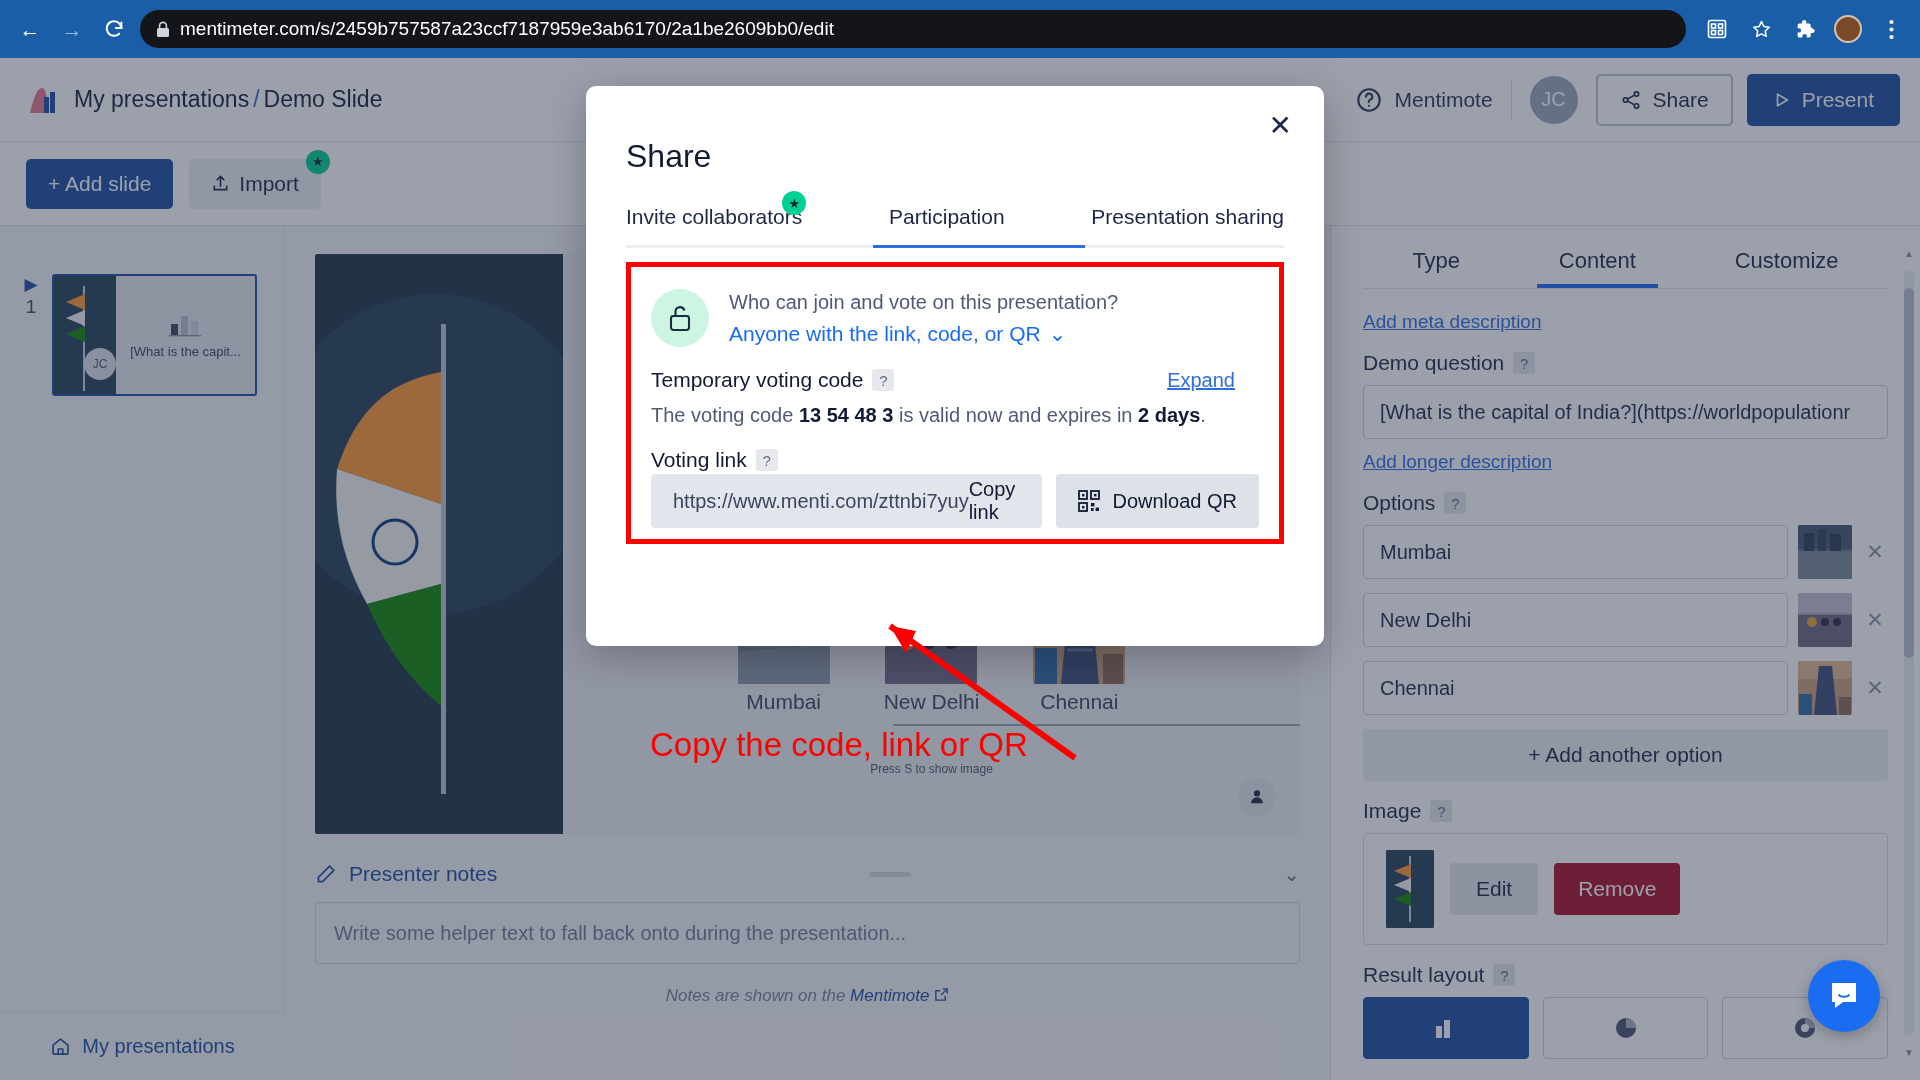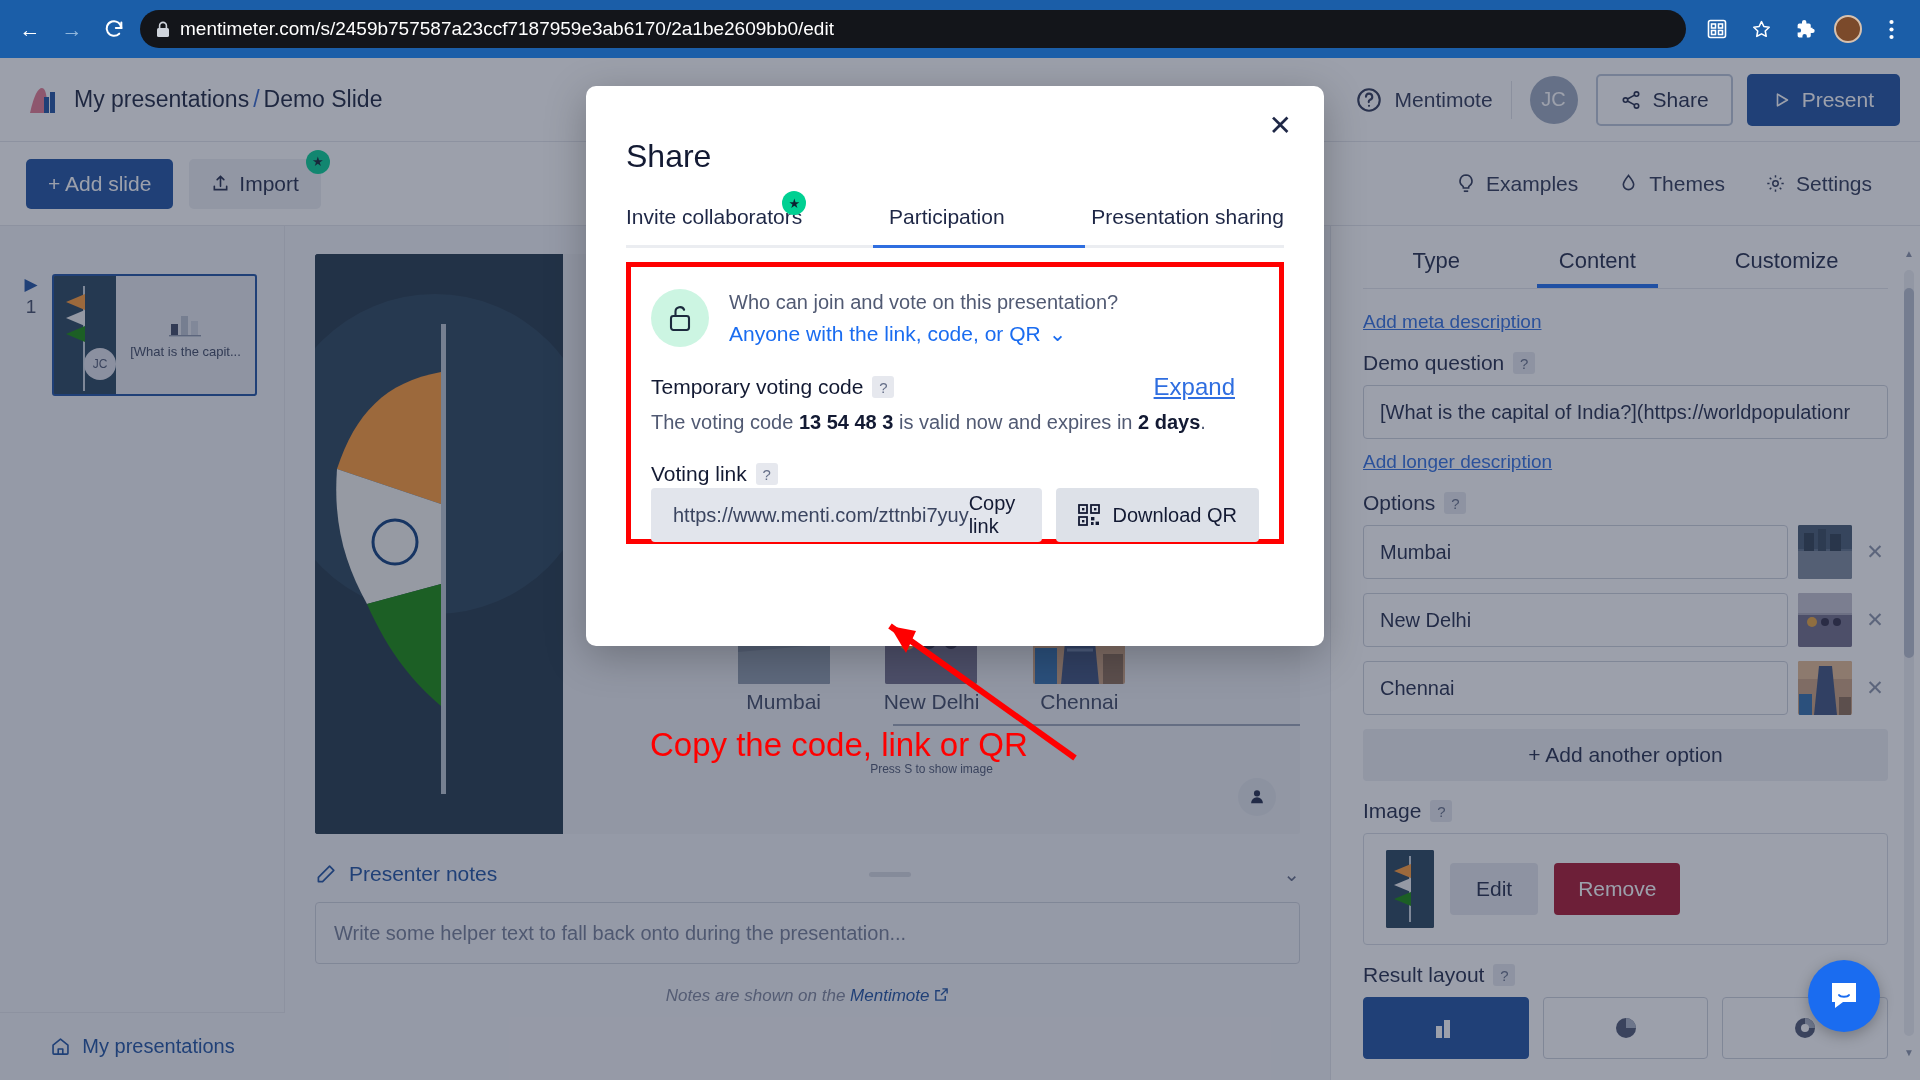--- a/index.html
+++ b/index.html
@@ -378,27 +378,27 @@
   #who-row { display: flex; align-items: center; gap: 20px; }
   #lock-circle {
     width: 58px; height: 58px; border-radius: 50%;
     background: #ccf5e2;
     display: flex; align-items: center; justify-content: center;
     flex: 0 0 auto;
   }
   #who-q { font-size: 20px; color: #515a73; }
   #who-a { font-size: 21px; color: #1a6cf0; margin-top: 8px; display: flex; align-items: flex-end; gap: 8px; }
   .section-label {
-    margin-top: 28px;
+    margin-top: 21px;
     font-size: 21px; color: #131a33;
     display: flex; align-items: center; gap: 9px;
   }
   #code-line { margin-top: 12px; font-size: 20px; color: #515a73; }
   #code-line b { color: #131a33; }
-  #expand-link { position: absolute; right: 24px; font-size: 24px; color: #2f6ee0; }
+  #expand-link { position: absolute; right: 24px; font-size: 20px; color: #2f6ee0; }
   .rel { position: relative; }
   #link-row { display: flex; align-items: center; gap: 14px; margin-top: 2px; }
   #link-pill {
     flex: 1; height: 54px;
     background: #e2e5ec; border-radius: 4px;
     display: flex; align-items: center; justify-content: space-between;
     padding: 0 22px;
   }
   #link-url { font-size: 20px; color: #3b4560; }
   #copy-link { font-size: 20px; color: #131a33; }
@@ -518,42 +518,20 @@
 
   <div id="toolbar2">
     <div id="add-slide-btn">+ Add slide</div>
     <div id="import-btn">
       <svg width="19" height="19" viewBox="0 0 20 20" fill="none" stroke="#1e2746" stroke-width="1.7" stroke-linecap="round">
         <path d="M10 13V3M6.5 6 10 2.6 13.5 6"></path>
           <path d="M3.5 13v3.5h13V13"></path>
       </svg>
       <span>Import</span>
       <span class="star-badge">★</span>
-    </div>
-    <div id="toolbar2-right">
-      <div class="tb2-item">
-        <svg width="20" height="22" viewBox="0 0 20 22" fill="none" stroke="#2c3553" stroke-width="1.7">
-          <path d="M10 2a6 6 0 0 0-3.4 10.9c.5.4.8 1 .8 1.6v.5h5.2v-.5c0-.6.3-1.2.8-1.6A6 6 0 0 0 10 2z"></path>
-          <path d="M7.8 18.2h4.4"></path>
-        </svg>
-        <span>Examples</span>
-      </div>
-      <div class="tb2-item">
-        <svg width="21" height="21" viewBox="0 0 22 22" fill="none" stroke="#2c3553" stroke-width="1.7">
-          <path d="M11 2.5C8 6.2 5.6 9 5.6 12a5.4 5.4 0 1 0 10.8 0c0-3-2.4-5.8-5.4-9.5z"></path>
-        </svg>
-        <span>Themes</span>
-      </div>
-      <div class="tb2-item">
-        <svg width="21" height="21" viewBox="0 0 24 24" fill="none" stroke="#2c3553" stroke-width="1.7">
-          <circle cx="12" cy="12" r="3.1"></circle>
-          <path d="M12 2.6v2.6M12 18.8v2.6M21.4 12h-2.6M5.2 12H2.6M18.6 5.4l-1.8 1.8M7.2 16.8l-1.8 1.8M18.6 18.6l-1.8-1.8M7.2 7.2 5.4 5.4"></path>
-        </svg>
-        <span>Settings</span>
-      </div>
     </div>
   </div>
 
   <div id="slide-rail">
     <div id="slide-item">
       <div id="slide-num-col">
         <div id="play-caret">▶</div>
         <div id="slide-num">1</div>
       </div>
       <div id="slide-thumb">

